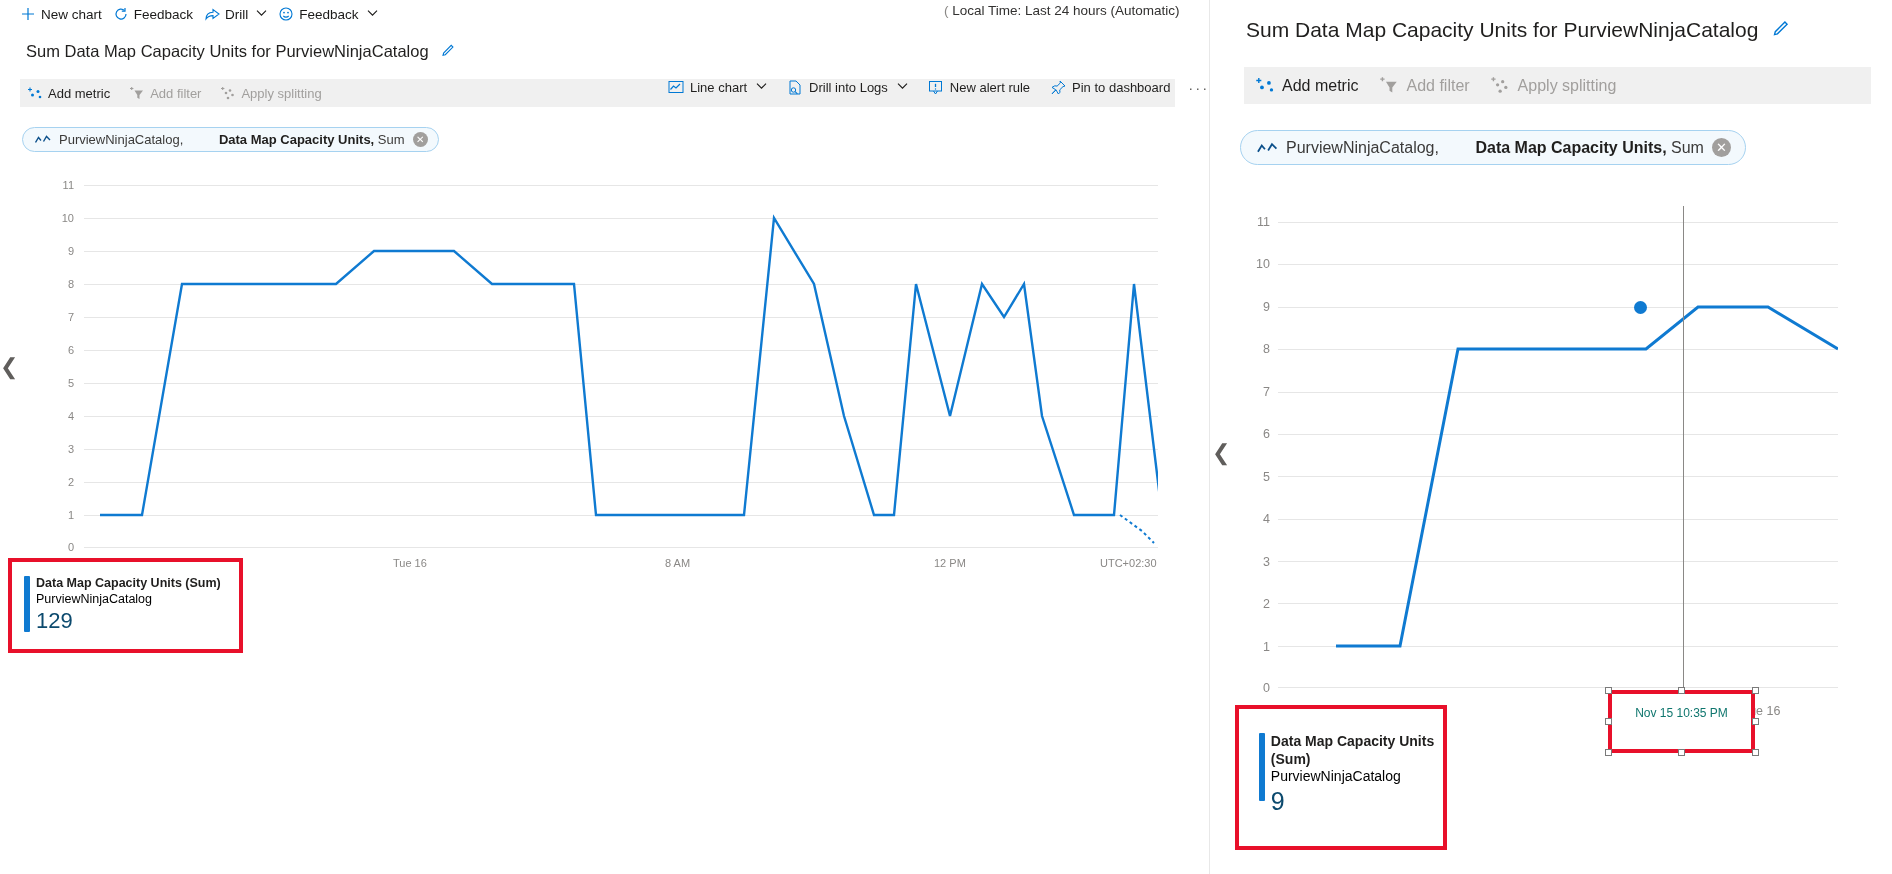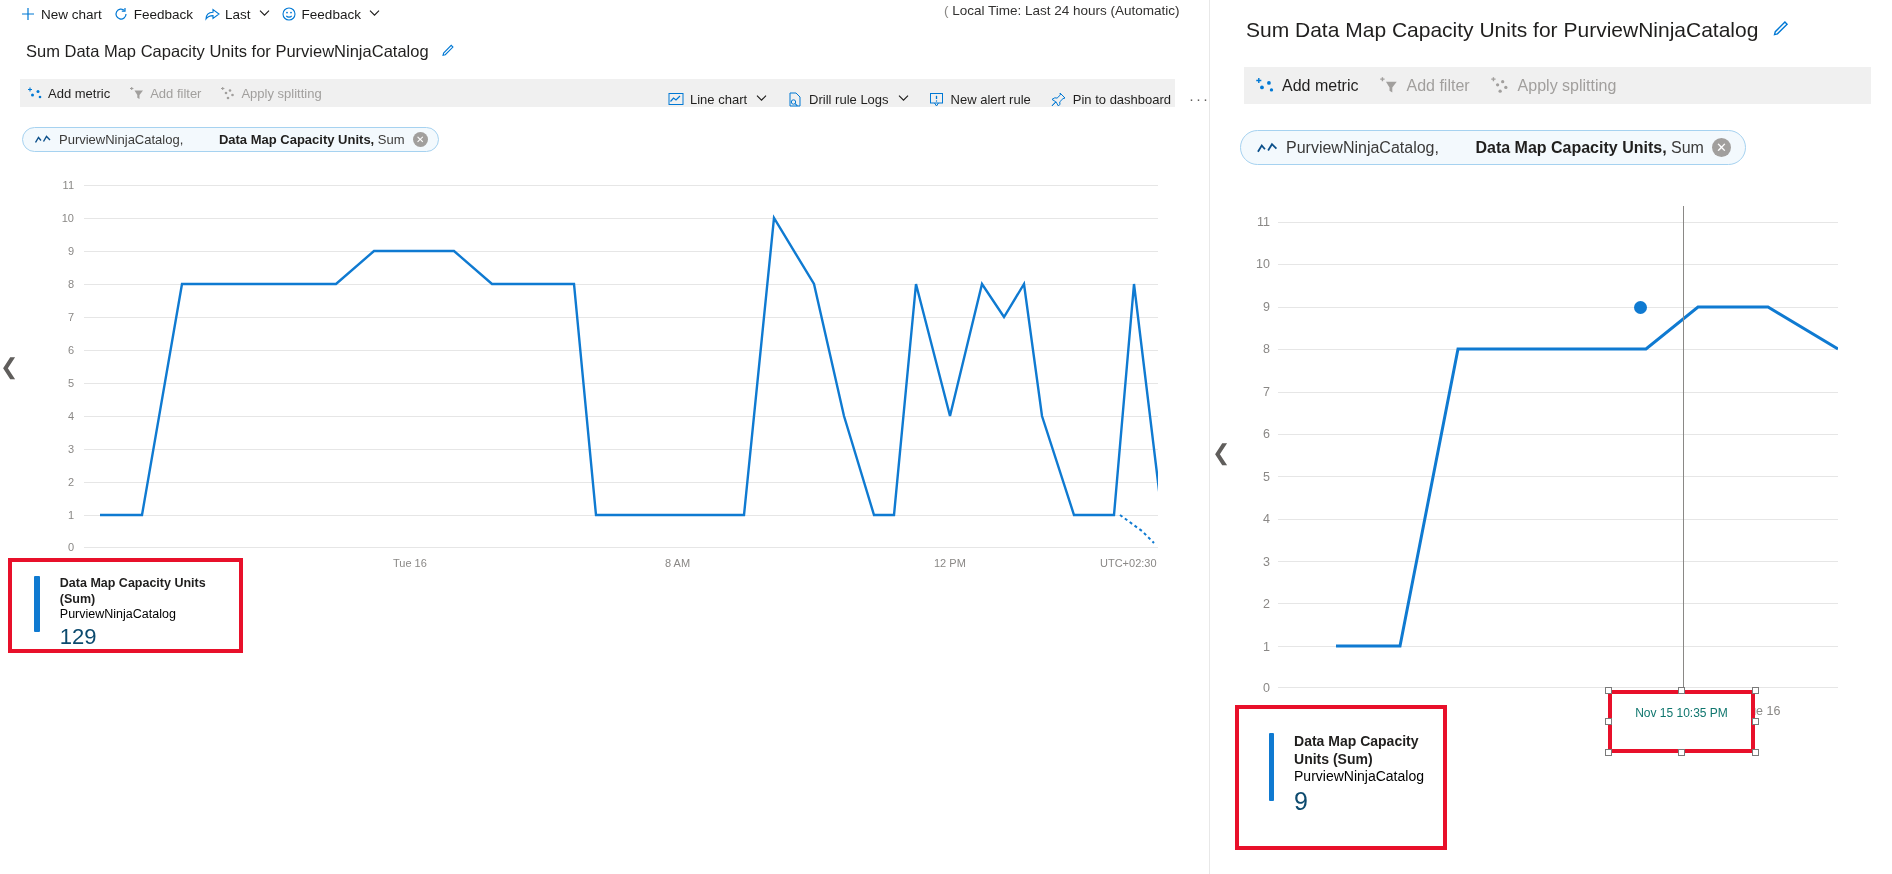--- a/index.html
+++ b/index.html
@@ -27,21 +27,21 @@
 
   
   .chart-title{position:absolute;left:26px;top:42px;font-size:16.5px;color:#201f1e;white-space:nowrap;}
   .pencil{display:inline-block;margin-left:8px;color:#0078d4;vertical-align:-1px;}
 
   
   .metric-bar{position:absolute;left:20px;top:79px;width:1155px;height:28px;background:#f0f0f0;display:flex;align-items:center;}
   .mbtn{display:flex;align-items:center;gap:6px;padding:0 12px 0 6px;font-size:13px;color:#201f1e;cursor:pointer;white-space:nowrap;}
   .mbtn.disabled{color:#a19f9d;cursor:default;}
   .mbtn .ic{width:16px;height:16px;display:inline-flex;align-items:center;justify-content:center;}
-  .rightbtns{position:absolute;left:658px;top:79px;height:28px;display:flex;align-items:flex-end;}
+  .rightbtns{position:absolute;left:658px;top:79px;height:28px;display:flex;align-items:flex-start;}
   .rb{display:flex;align-items:center;gap:6px;padding:0 10px;font-size:13px;color:#201f1e;cursor:pointer;white-space:nowrap;}
   .rb .ic{color:#0078d4;width:16px;height:16px;display:inline-flex;align-items:center;justify-content:center;}
   .ellipsis{padding:0 8px;color:#605e5c;font-size:15px;letter-spacing:2px;cursor:pointer;}
 
   
   .chip{position:absolute;display:flex;align-items:center;gap:8px;
         border:1px solid #a6d2f0;border-radius:16px;background:#f3f9fd;
         padding:4px 10px 4px 12px;white-space:nowrap;cursor:pointer;}
   #chip-left{left:22px;top:127px;font-size:13px;}
   #chip-right{left:1256px;top:132px;font-size:16px;padding:7px 14px 7px 16px;border-radius:22px;}
@@ -57,21 +57,21 @@
   #collapse-left{left:0px;top:354px;}
   #collapse-right{left:1212px;top:440px;}
 
   
   .plot{position:absolute;}
   .ylab{position:absolute;font-size:11px;color:#8a8886;text-align:right;}
   .xlab{position:absolute;font-size:11px;color:#8a8886;}
 
   
   .card{position:absolute;background:#fff;border:4px solid #e8102a;box-sizing:border-box;}
-  .card-inner{position:absolute;display:flex;gap:20px;margin-left:10px;}
+  .card-inner{position:absolute;display:flex;gap:6px;}
   .accent-bar{width:6px;border-radius:1px;background:#0f7ad1;}
   .card-metric{font-size:12.5px;font-weight:bold;color:#201f1e;line-height:1.25;}
   .card-res{font-size:12.5px;color:#000000;line-height:1.25;}
   .card-val{font-size:22px;font-weight:normal;color:#0c4a6e;line-height:1.1;margin-top:2px;}
 
   #tooltip-box{position:absolute;left:1608px;top:690px;width:147px;height:63px;
      background:#fff;border:4px solid #e8102a;box-sizing:border-box;}
   #tooltip-box .dashes{position:absolute;left:1px;top:1px;right:1px;bottom:1px;border:1px dashed #fff;box-sizing:border-box;}
   #tooltip-box .ttxt{position:absolute;left:0;right:0;top:12px;text-align:center;font-size:12px;color:#0f766e;}
   .handle{position:absolute;width:7px;height:7px;background:#fff;border:1px solid #7a7a7a;box-sizing:border-box;}
@@ -101,21 +101,21 @@
           </svg>
       </span>
       <span>Feedback</span>
     </div>
     <div class="cmd-item">
       <span class="ic">
         <svg width="15" height="14" viewBox="0 0 15 14">
             <path d="M1 12c0-4.5 3-6.6 7-6.8V2.5L14 7l-6 4.5V8.6C4.8 8.6 2.6 9.6 1 12z" stroke="#0078d4" stroke-width="1.1" fill="none"></path>
           </svg>
       </span>
-      <span>Last</span>
+      <span>Drill</span>
       <span class="chev">
         <svg width="11" height="8" viewBox="0 0 11 8">
             <path d="M1 1.6L5.5 6.2 10 1.6" stroke="#1b1a19" stroke-width="1.1" fill="none"></path>
           </svg>
       </span>
     </div>
     <div class="cmd-item">
       <span class="ic">
         <svg width="14" height="14" viewBox="0 0 14 14">
             <circle cx="7" cy="7" r="6" stroke="#0078d4" stroke-width="1.1" fill="none"></circle>
@@ -198,21 +198,21 @@
       </span>
     </div>
     <div class="rb">
       <span class="ic">
         <svg width="14" height="15" viewBox="0 0 14 15">
             <path d="M2 1h6l4 4v9H2z" stroke="#0078d4" stroke-width="1" fill="none"></path>
             <circle cx="5.5" cy="10" r="2.2" stroke="#0078d4" stroke-width="1" fill="none"></circle>
             <path d="M7.2 11.7l2.2 2.2" stroke="#0078d4" stroke-width="1.1"></path>
           </svg>
       </span>
-      <span>Drill rule Logs</span>
+      <span>Drill into Logs</span>
       <span class="chev">
         <svg width="11" height="8" viewBox="0 0 11 8">
             <path d="M1 1.6L5.5 6.2 10 1.6" stroke="#1b1a19" stroke-width="1.1" fill="none"></path>
           </svg>
       </span>
     </div>
     <div class="rb">
       <span class="ic">
         <svg width="15" height="15" viewBox="0 0 15 15">
             <rect x="1.5" y="1.5" width="12" height="9.5" stroke="#0078d4" stroke-width="1" fill="none"></rect>

